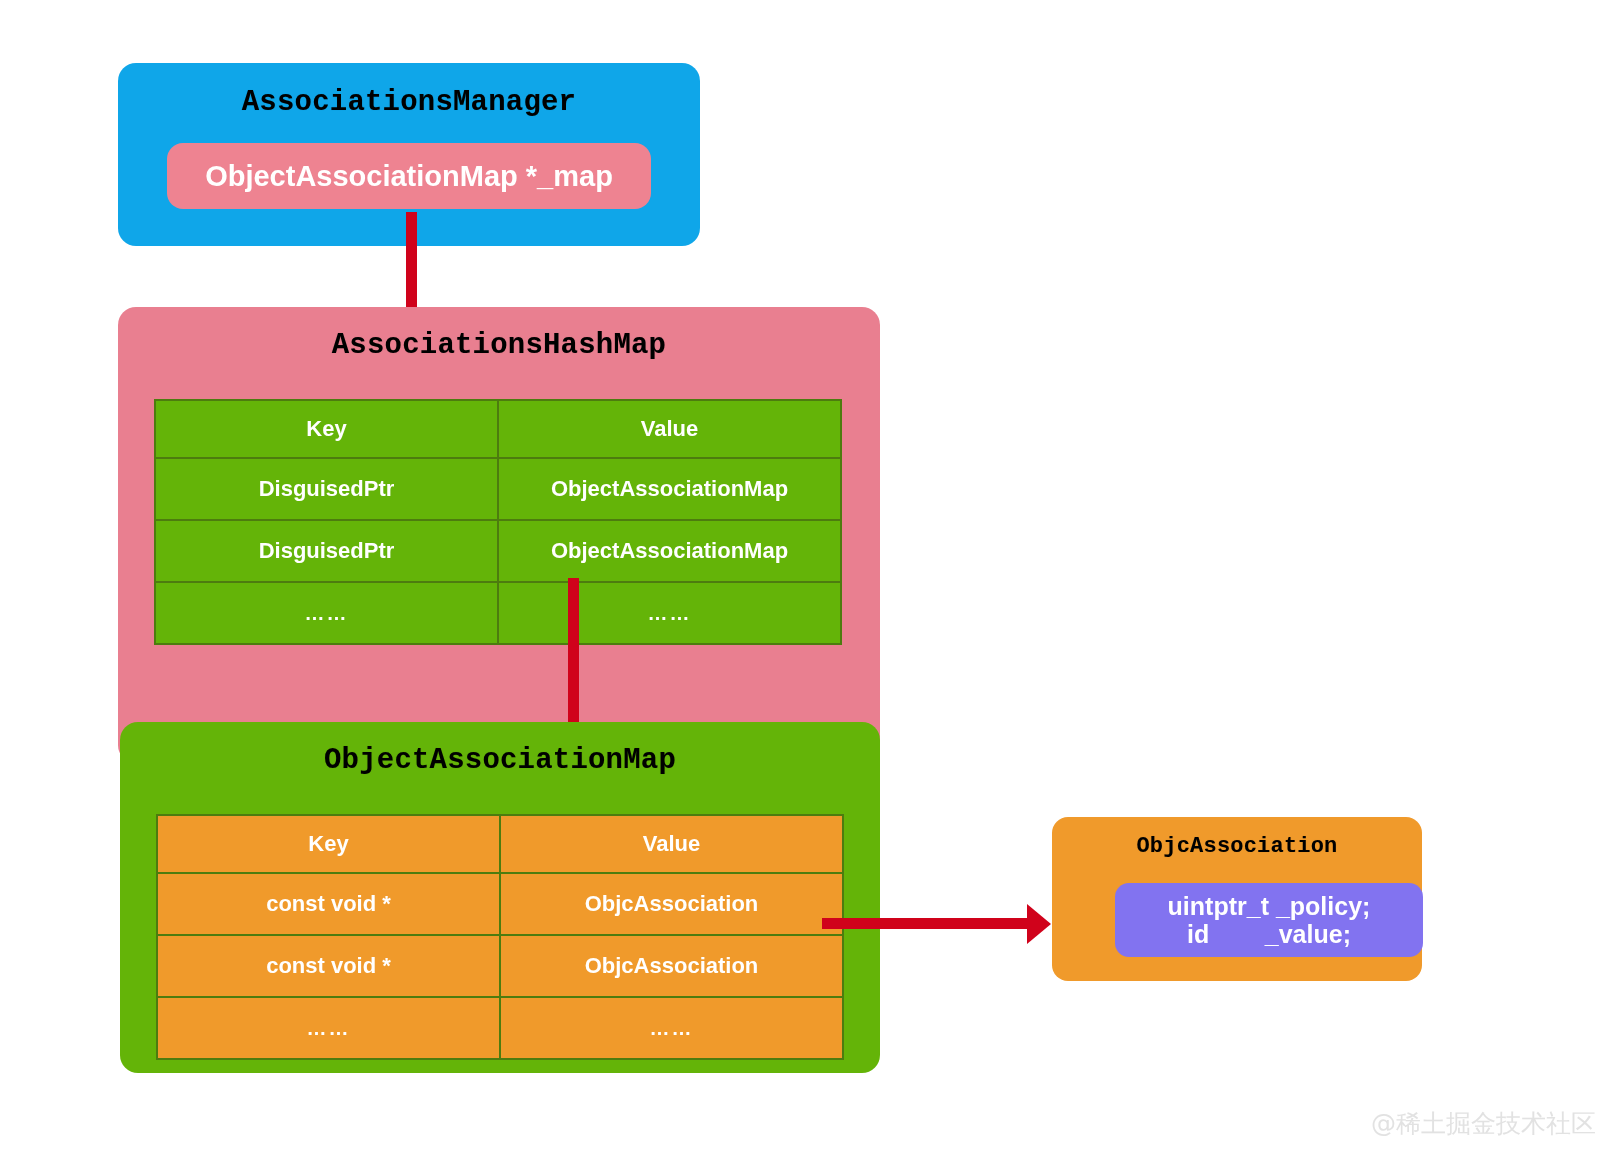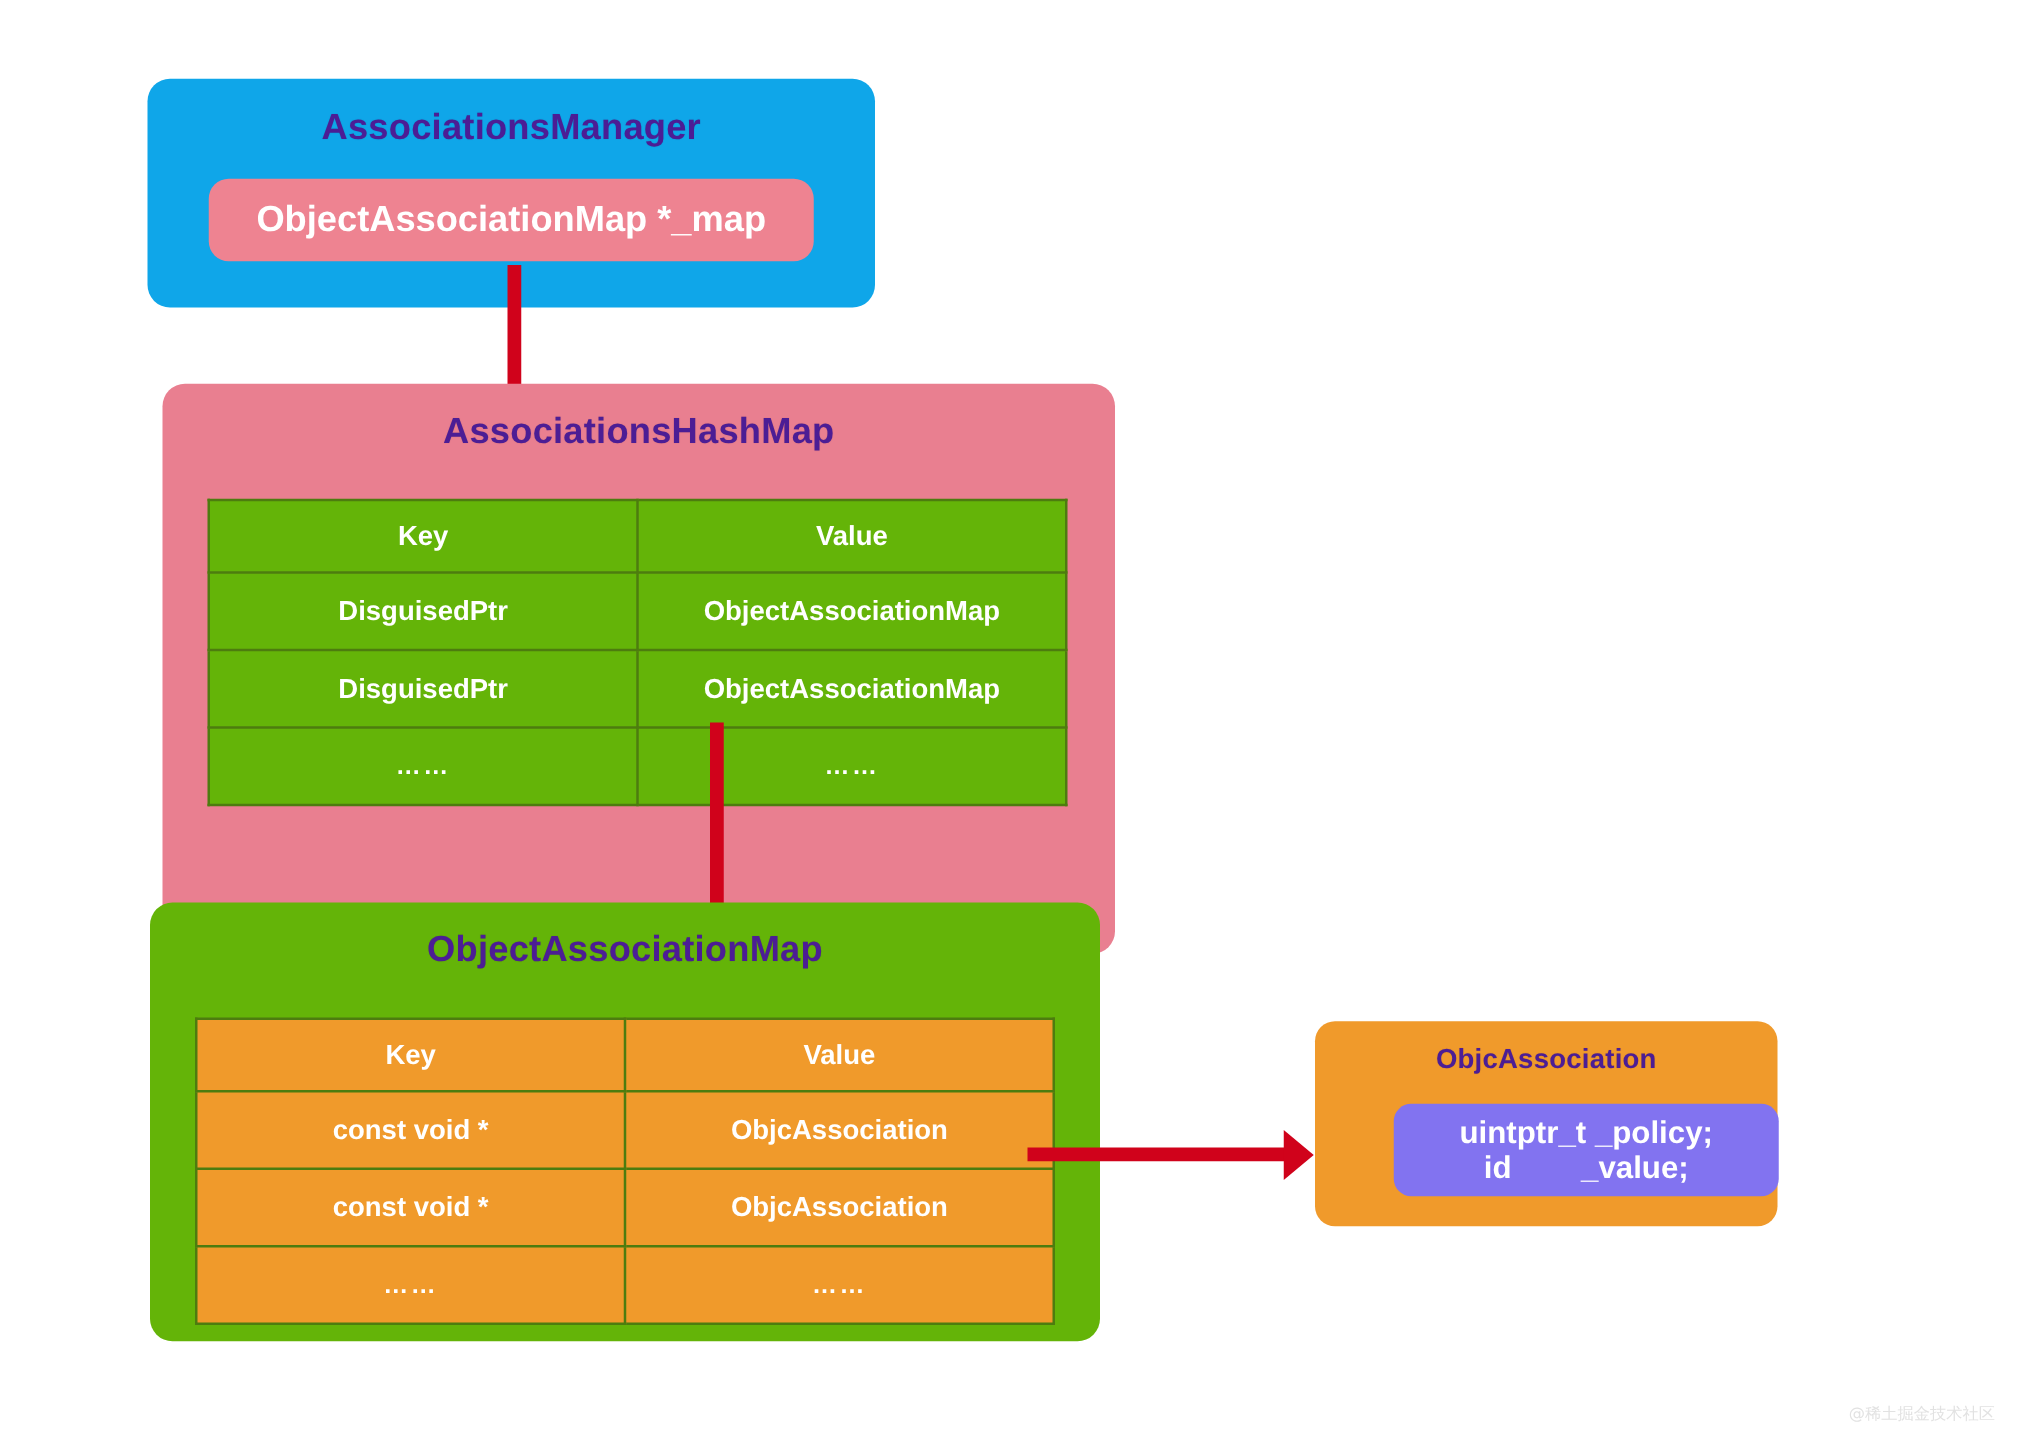--- a/index.html
+++ b/index.html
@@ -22,24 +22,25 @@
   .box {
     position: absolute;
     box-sizing: border-box;
     border-radius: 18px;
   }
   .box-title {
     position: absolute;
     left: 0;
     right: 0;
     text-align: center;
-    color: #4c1d95;
+    color: #000000;
     font-weight: bold;
     letter-spacing: 0.2px;
     text-shadow: 0 0 1px rgba(0,0,0,0.15);
+    font-family: Liberation Mono, monospace;
   }
 
   
   #manager-box {
     left: 118px;
     top: 63px;
     width: 582px;
     height: 183px;
     background: #0FA6E9;
   }
@@ -63,21 +64,20 @@
     font-size: 29px;
   }
 
   
   #hashmap-box {
     left: 118px;
     top: 307px;
     width: 762px;
     height: 456px;
     background: #E97F90;
-    margin-left: 12px;
   }
   #hashmap-title {
     top: 22px;
     font-size: 29px;
   }
 
   
   #objmap-box {
     left: 120px;
     top: 722px;
@@ -182,21 +182,21 @@
   #arrow-manager-to-hashmap { left: 406px; top: 212px; height: 106px; }
   #arrow-hashmap-to-objmap  { left: 568px; top: 578px; height: 160px; }
   #arrow-objmap-to-objcassoc{ left: 822px; top: 918px; width: 207px; }
 
   
   #watermark {
     position: absolute;
     right: 18px;
     bottom: 14px;
     color: #e2e2e2;
-    font-size: 13px;
+    font-size: 25px;
     font-family: "DejaVu Sans", sans-serif;
     user-select: none;
   }
 </style>
 </head>
 <body>
 
 <div id="canvas">
 
   <div class="box" id="manager-box">

